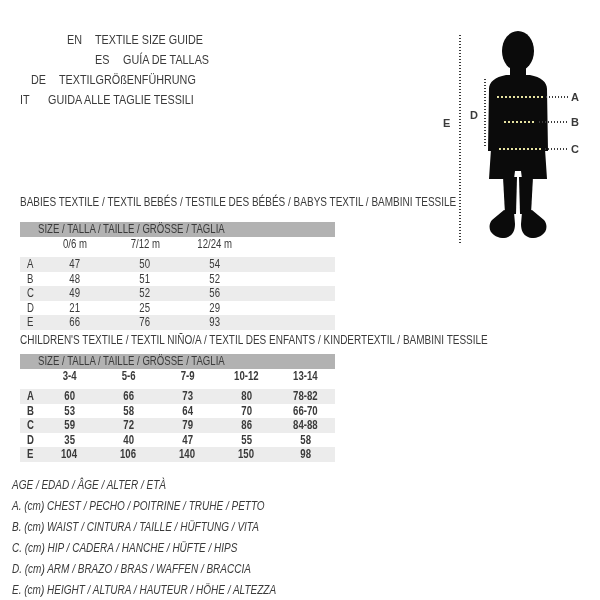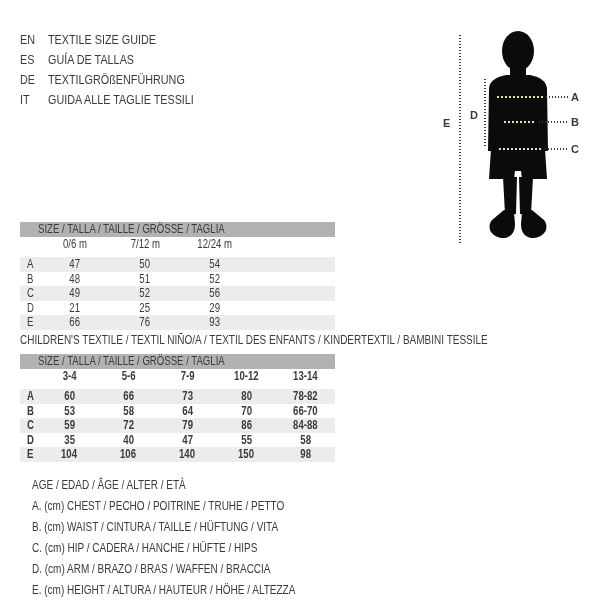--- a/index.html
+++ b/index.html
@@ -9,39 +9,39 @@
     color:var(--text,#3a3a3a);
   }
   .canvas { position:relative; width:600px; height:600px; overflow:hidden; background:#fff; }
 
   
   .cl { display:inline-block; transform:scaleX(0.8); transform-origin:0 50%; white-space:nowrap; }
   .cx { display:inline-block; transform:scaleX(0.8); transform-origin:50% 50%; white-space:nowrap; }
 
   
   .lang-list { position:absolute; left:20px; top:30px; font-size:13.5px; line-height:20px; }
-  .lang-row { display:flex; }
+  .lang-row { display:flex;justify-content:flex-end; }
   .lang-code { width:28px; }
 
   
   .section-title { position:absolute; left:20px; font-size:12.5px; line-height:14px; }
 
   
   .size-table { position:absolute; left:20px; width:315px; font-size:12px; }
   .st-bar { background:var(--table-header-bg,#b2b2b2); height:15px; line-height:15px; padding-left:18px; }
   .st-row { display:grid; height:14.5px; line-height:14.5px; }
   .st-cols { height:20px; line-height:14px; }
   .babies .st-row { grid-template-columns:20px 70px 70px 70px auto; }
   .children .st-row { grid-template-columns:20px 59px 59px 59px 59px auto;font-weight:bold; }
   .st-row > span { text-align:center; overflow:visible; }
   .st-row > .row-label { text-align:left; padding-left:7px; }
   .st-row.stripe { background:var(--row-stripe-bg,#ececec); }
 
   
-  .legend { position:absolute; left:32px; top:475px; font-size:12.5px; line-height:21px; }
+  .legend { position:absolute; left:12px; top:475px; font-size:12.5px; line-height:21px;font-style:italic; }
 
   
   .silhouette { position:absolute; left:483px; top:28px; width:70px; height:210px; color:var(--silhouette,#0b0b0b); }
   .fig-label { position:absolute; font-size:11px; font-weight:bold; line-height:12px; }
   .vline {
     position:absolute; width:1.5px;
     background-image:repeating-linear-gradient(to bottom, var(--measure-dots-dark,#3a3a3a) 0 1px, transparent 1px 3px);
   }
   .hline-dark {
     position:absolute; height:1.5px;
@@ -102,20 +102,23 @@
     <div class="hline-light" style="left:499px; top:148px; width:44px;"></div>
     <div class="hline-dark" style="left:545px; top:148px; width:23px;"></div>
 
     <span class="fig-label" style="left:571px; top:91px;">A</span>
     <span class="fig-label" style="left:571px; top:116px;">B</span>
     <span class="fig-label" style="left:571px; top:143px;">C</span>
     <span class="fig-label" style="left:470px; top:109px;">D</span>
     <span class="fig-label" style="left:443px; top:117px;">E</span>
   </div>
 
+  <div class="section-title" style="top:195px;">
+    <span class="cl">BABIES TEXTILE / TEXTIL BEBÉS / TESTILE DES BÉBÉS / BABYS TEXTIL / BAMBINI TESSILE</span>
+  </div>
 
   <div class="size-table babies" style="top:222px;">
     <div class="st-bar">
       <span class="cl">SIZE / TALLA / TAILLE / GRÖSSE / TAGLIA</span>
     </div>
     <div class="st-row st-cols">
       <span class="row-label"></span>
       <span><span class="cx">0/6 m</span></span>
       <span><span class="cx">7/12 m</span></span>
       <span><span class="cx">12/24 m</span></span>

